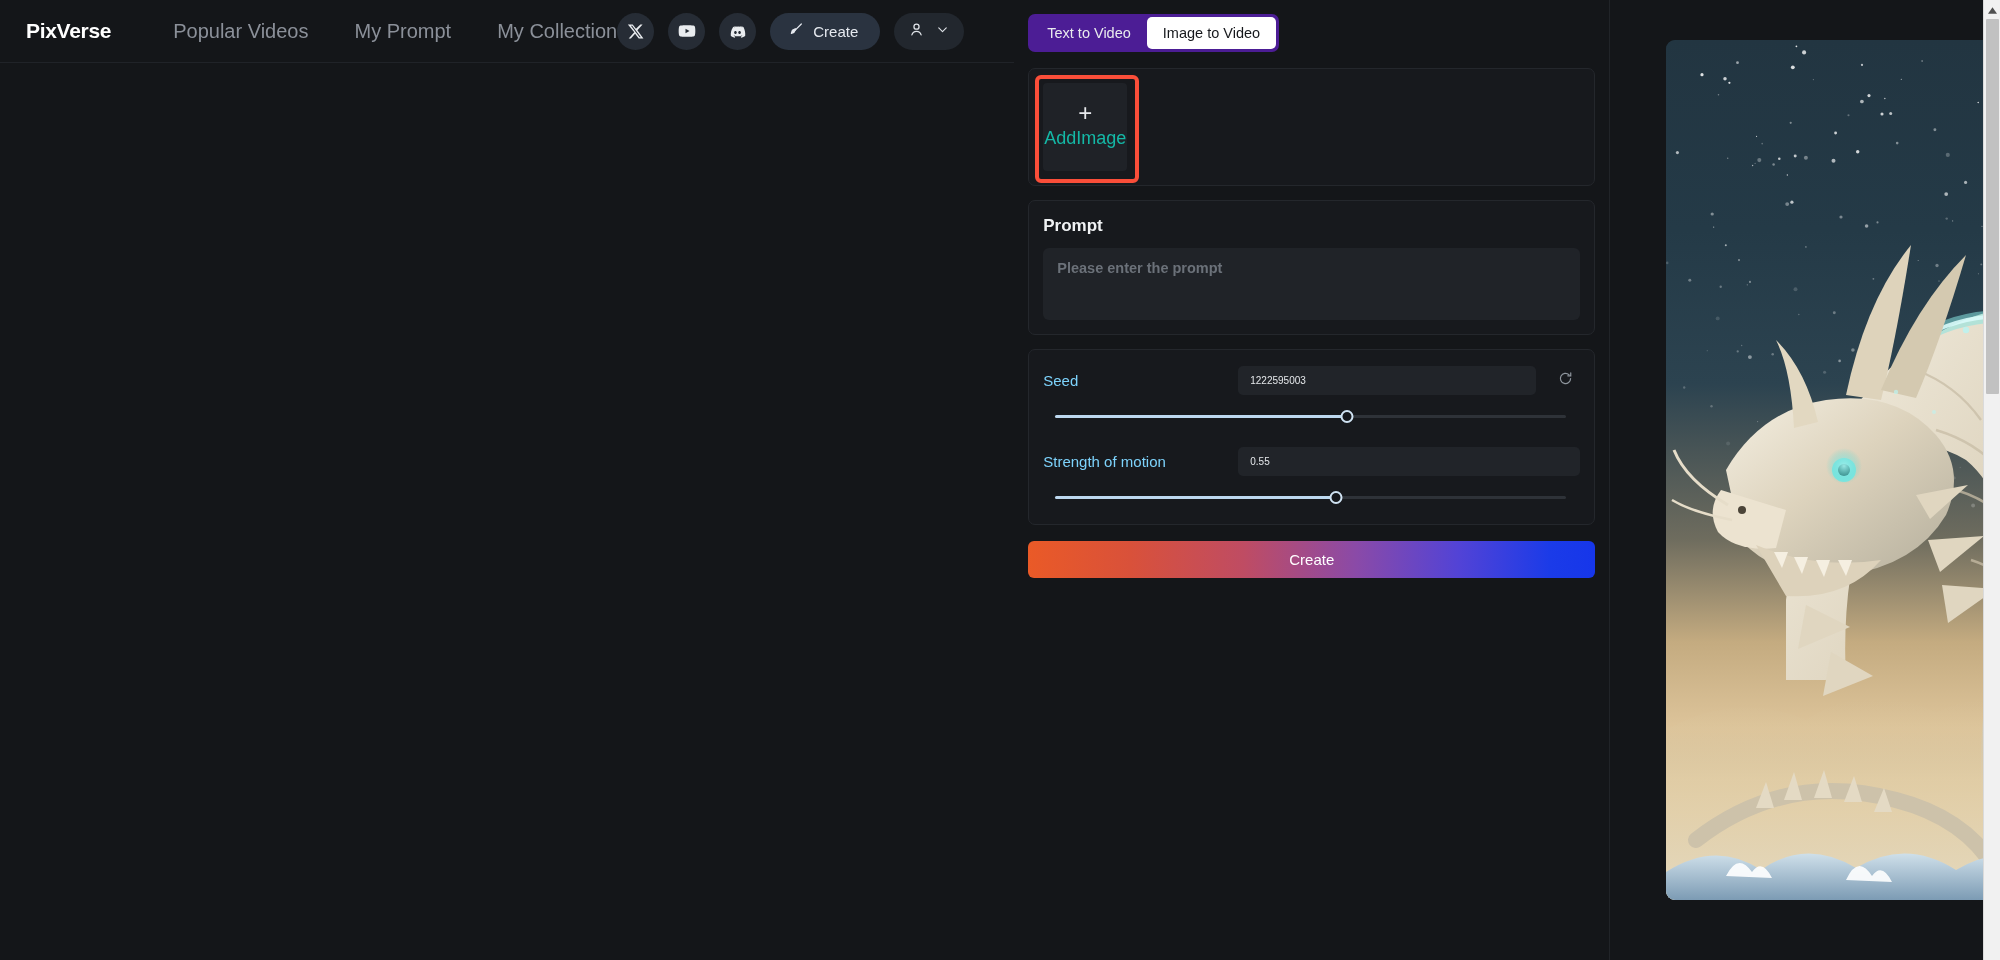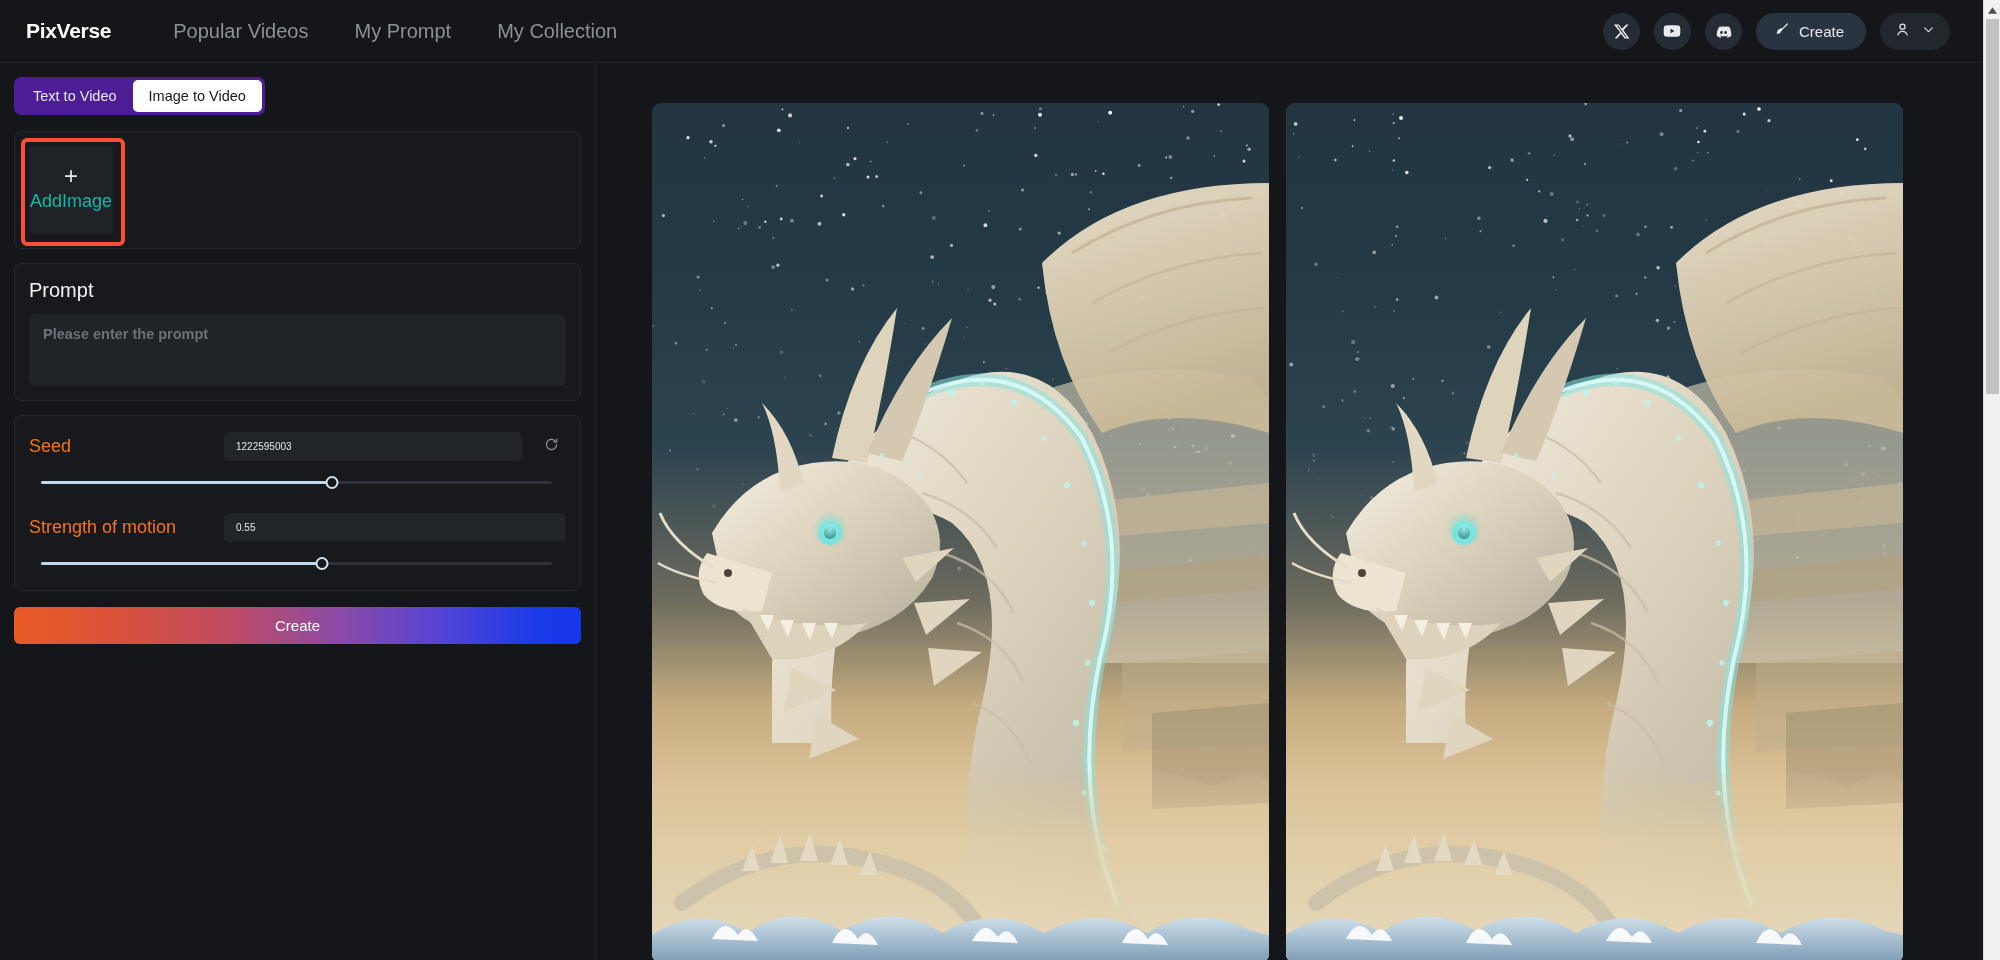--- a/index.html
+++ b/index.html
@@ -8,21 +8,21 @@
     background: #141619;
     font-family: "Liberation Sans", sans-serif;
     overflow: hidden;
   }
 
   
   .app {
     position: relative;
     width: 2000px; height: 960px;
     background: #141619;
-    display: flex; flex-direction: column;
+    display: flex; flex-direction: row;
   }
 
   
   .header {
     height: 63px; min-height: 63px;
     background: #141619;
     display: flex; align-items: center;
     padding: 0 22px 0 26px;
     border-bottom: 1px solid #202328;
   }
@@ -107,37 +107,37 @@
     cursor: pointer;
   }
   .plus-glyph {
     color: #e7e9ec; font-size: 24px; line-height: 16px; font-weight: 300;
   }
   .add-image-label { color: #14b8a6; font-size: 18px; white-space: nowrap; }
 
   
   .prompt-card { padding: 15px 14px 14px 14px; }
   .prompt-label {
-    color: #f0f2f4; font-size: 20px; font-weight: 400; margin-bottom: 12px;
+    color: #f0f2f4; font-size: 17px; font-weight: 700; margin-bottom: 12px;
   }
   .prompt-box {
     background: #202328; border-radius: 6px;
     height: 72px; padding: 12px 14px;
     color: #6b7179; font-size: 14.5px;
     cursor: text;
     font-weight: bold;
   }
 
   
   .params-card { padding: 16px 14px 20px 14px; }
   .param-row {
     display: flex; align-items: center; margin-bottom: 14px;
   }
   .param-name {
-    color: #f97316; font-size: 18px; white-space: nowrap;
+    color: #7dd3fc; font-size: 15px; white-space: nowrap;
     width: 195px; flex-shrink: 0;
   }
   .param-name.wide { width: 195px; }
   .param-value-box {
     flex: 1; height: 29px; background: #212429; border-radius: 5px;
     display: flex; align-items: center; padding: 0 12px;
     color: #e4e7ea; font-size: 10px; cursor: text;
   }
   .refresh-btn {
     width: 30px; margin-left: 14px; display: flex;

